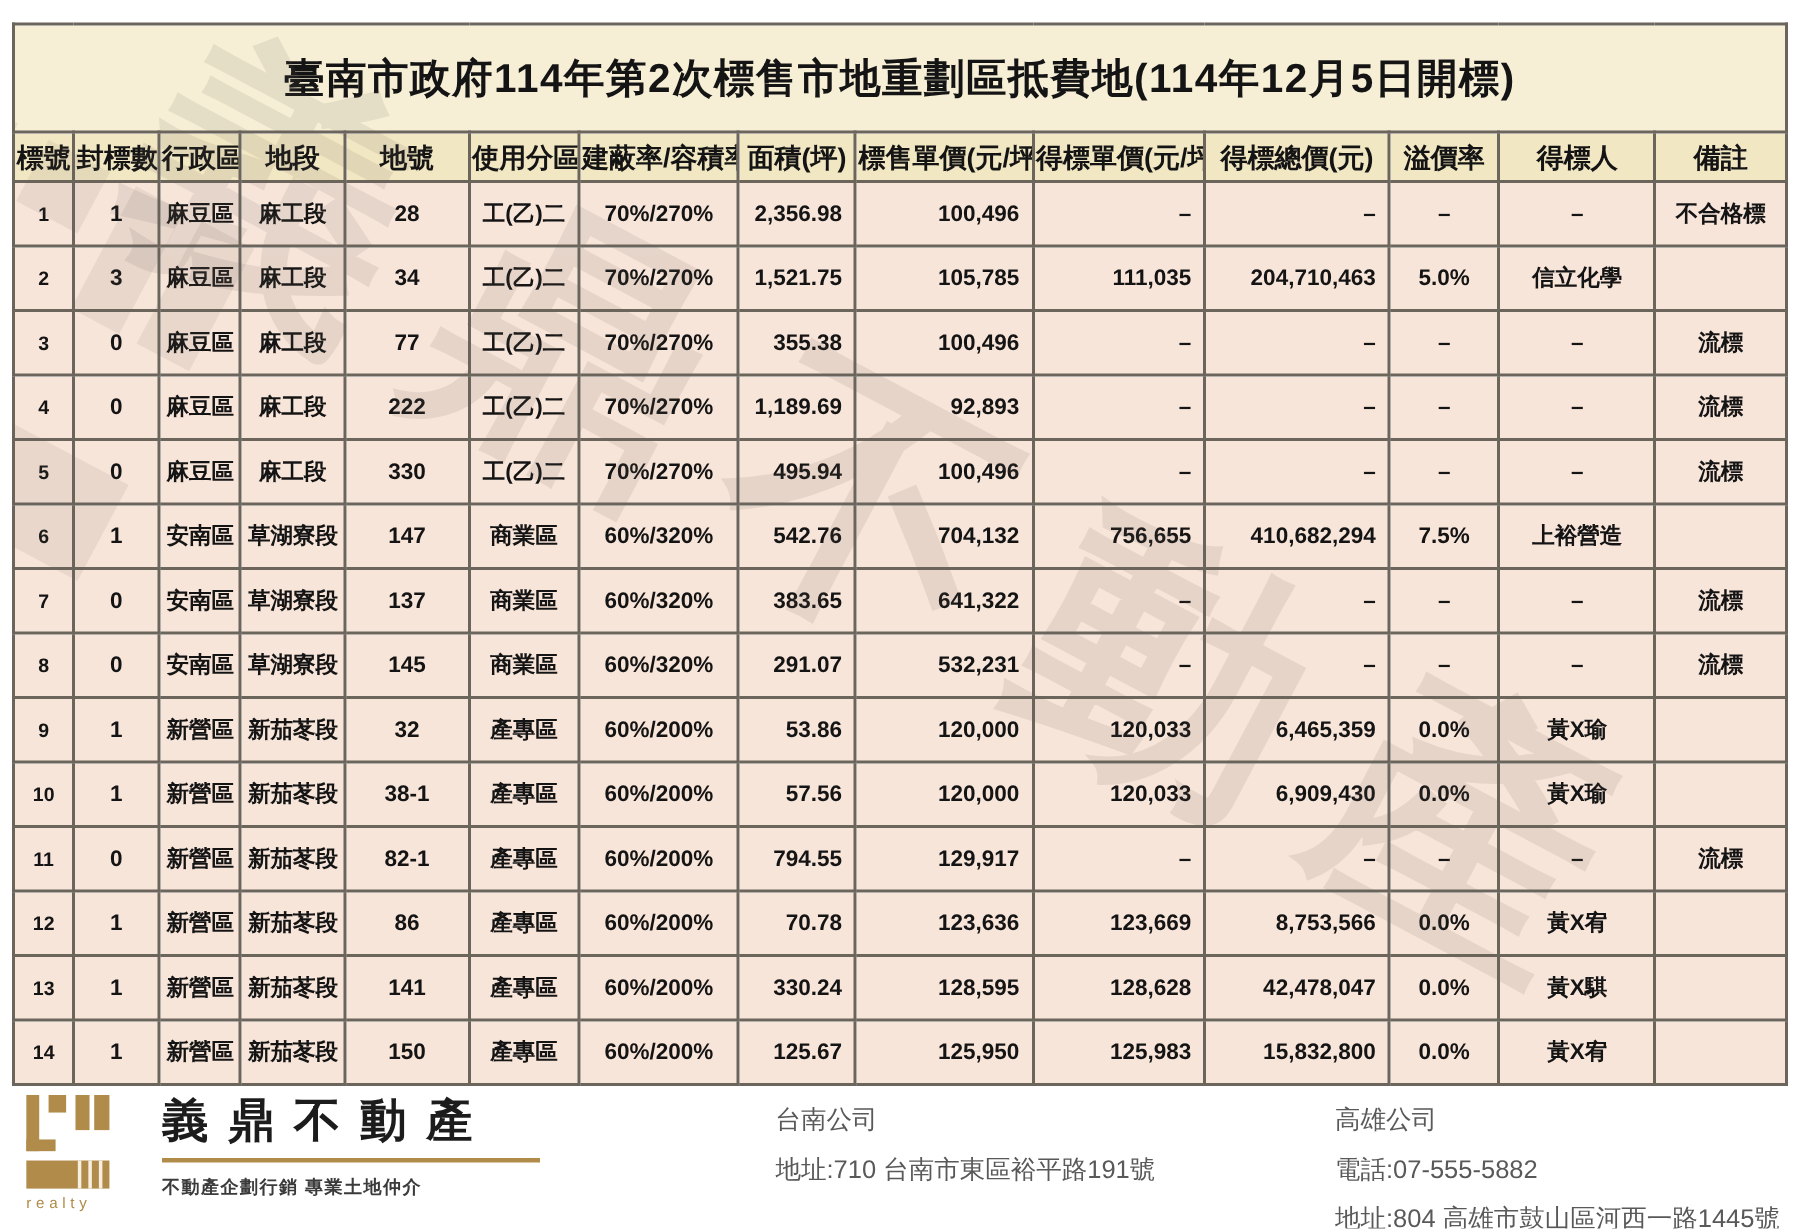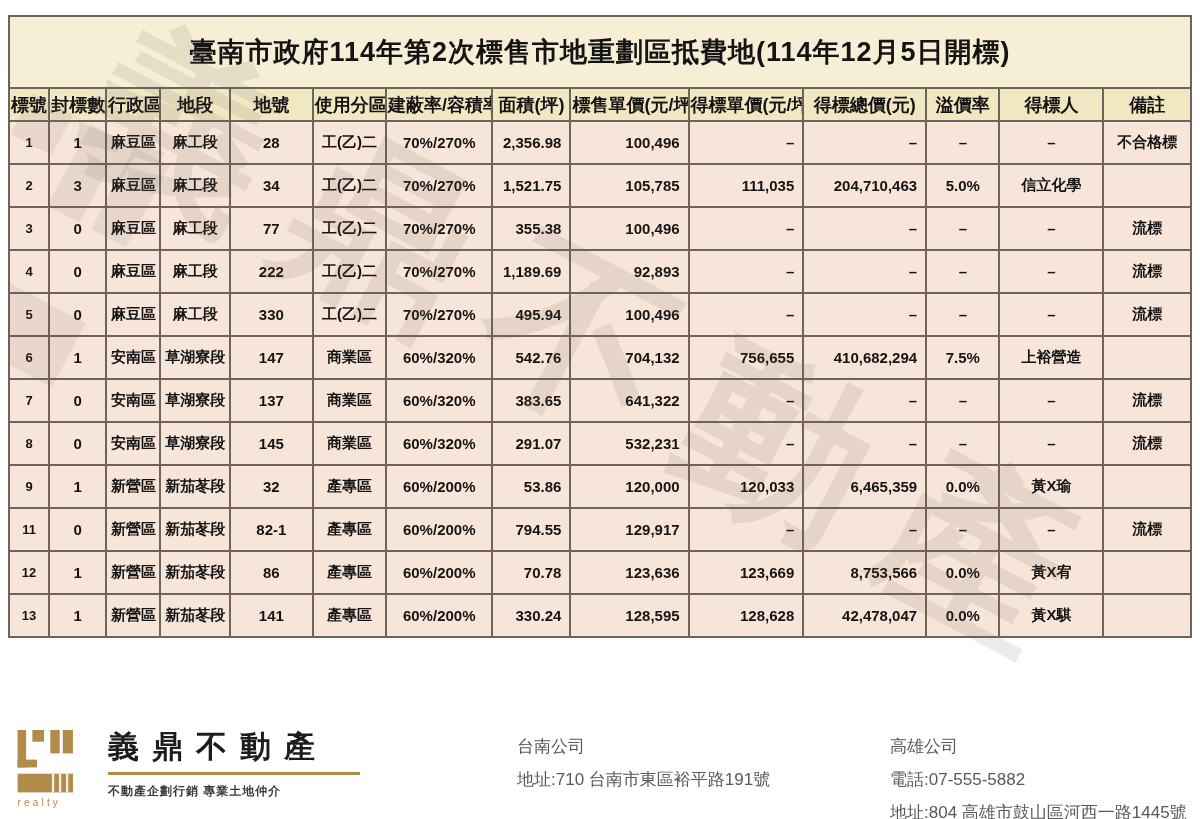--- a/index.html
+++ b/index.html
@@ -257,20 +257,36 @@
           <td>60%/200%</td>
           <td>53.86</td>
           <td>120,000</td>
           <td>120,033</td>
           <td>6,465,359</td>
           <td>0.0%</td>
           <td>黃X瑜</td>
           <td></td>
         </tr>
         <tr>
+          <td>10</td>
+          <td>1</td>
+          <td>新營區</td>
+          <td>新茄苳段</td>
+          <td>38-1</td>
+          <td>產專區</td>
+          <td>60%/200%</td>
+          <td>57.56</td>
+          <td>120,000</td>
+          <td>120,033</td>
+          <td>6,909,430</td>
+          <td>0.0%</td>
+          <td>黃X瑜</td>
+          <td></td>
+        </tr>
+        <tr>
           <td>11</td>
           <td>0</td>
           <td>新營區</td>
           <td>新茄苳段</td>
           <td>82-1</td>
           <td>產專區</td>
           <td>60%/200%</td>
           <td>794.55</td>
           <td>129,917</td>
           <td>–</td>
@@ -302,20 +318,36 @@
           <td>新茄苳段</td>
           <td>141</td>
           <td>產專區</td>
           <td>60%/200%</td>
           <td>330.24</td>
           <td>128,595</td>
           <td>128,628</td>
           <td>42,478,047</td>
           <td>0.0%</td>
           <td>黃X騏</td>
+          <td></td>
+        </tr>
+        <tr>
+          <td>14</td>
+          <td>1</td>
+          <td>新營區</td>
+          <td>新茄苳段</td>
+          <td>150</td>
+          <td>產專區</td>
+          <td>60%/200%</td>
+          <td>125.67</td>
+          <td>125,950</td>
+          <td>125,983</td>
+          <td>15,832,800</td>
+          <td>0.0%</td>
+          <td>黃X宥</td>
           <td></td>
         </tr>
       </tbody>
   </table>
 
   <div class="watermark">
     <svg class="wm-logo" width="330" height="300" viewBox="0 0 100 90">
       <g fill="#6e6259">
         <rect x="2" y="2" width="11" height="46"></rect>
         <rect x="2" y="38" width="24" height="10"></rect>

